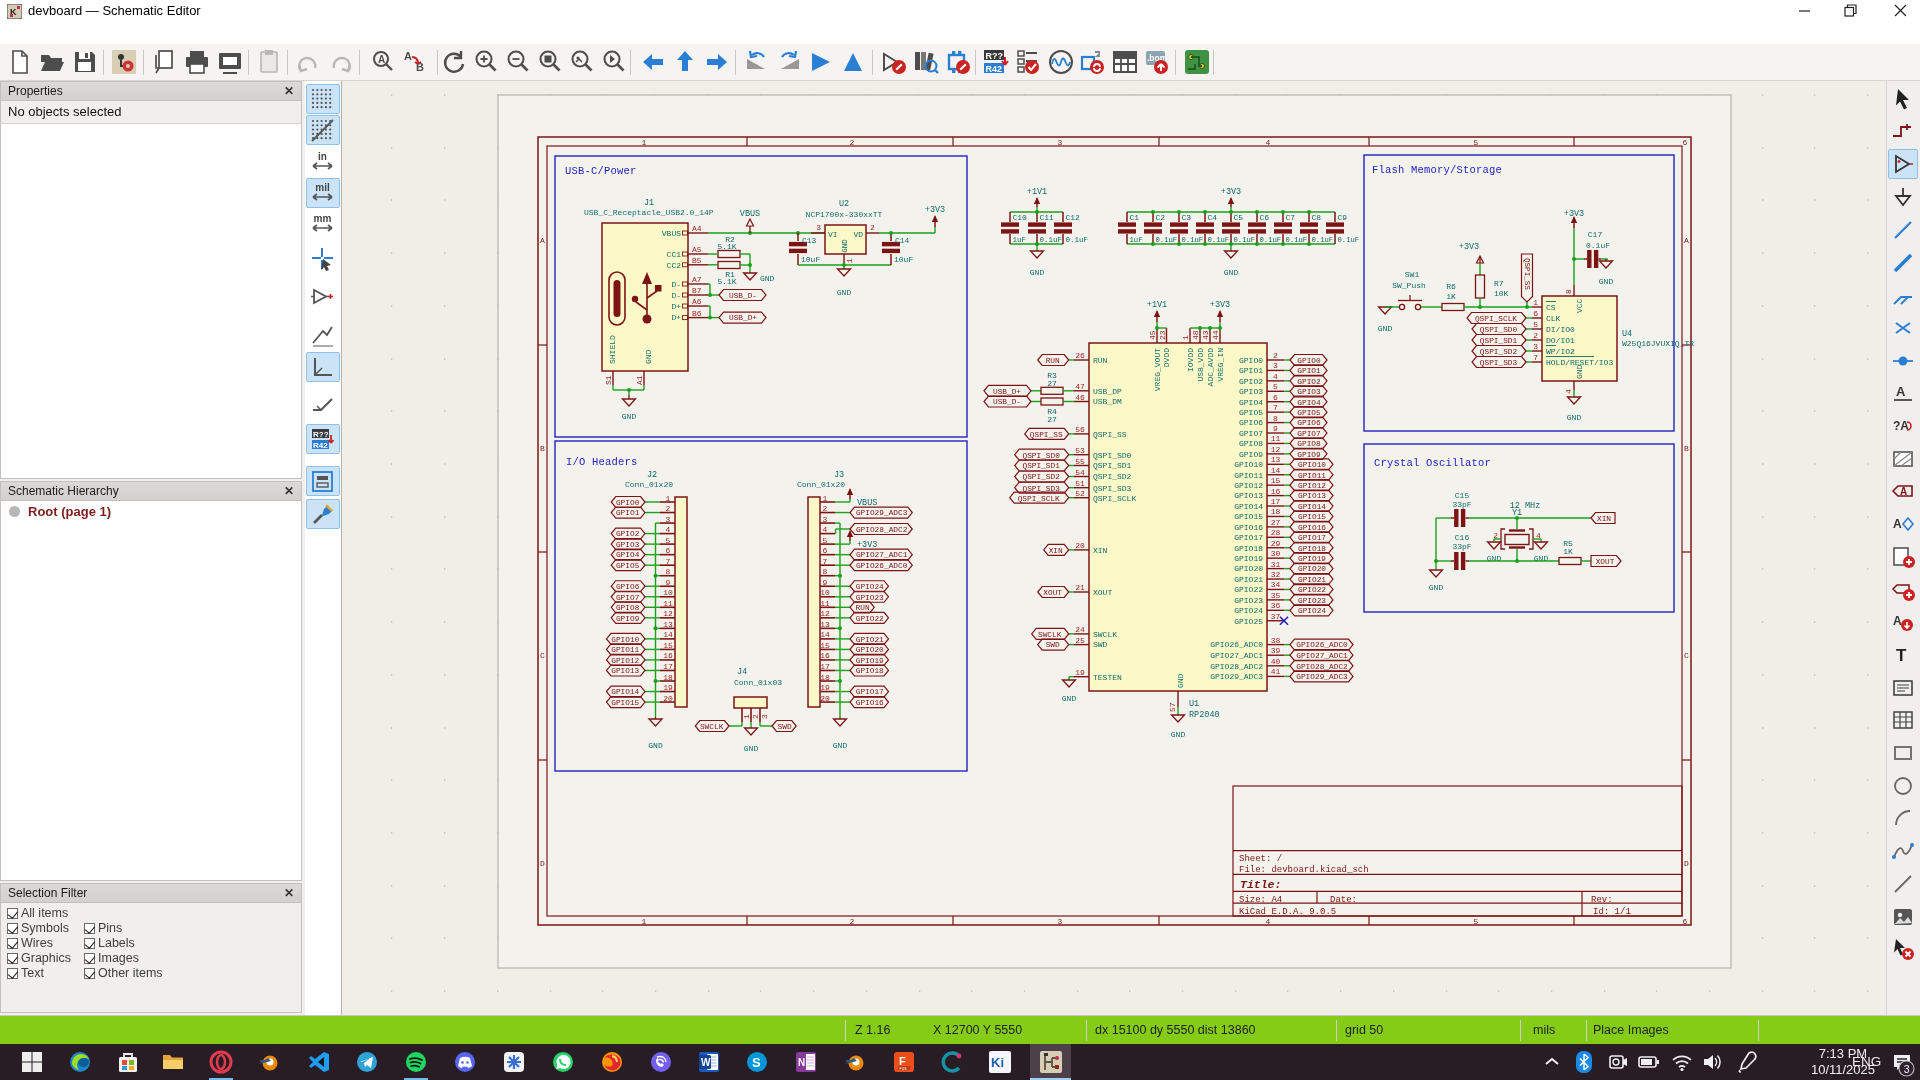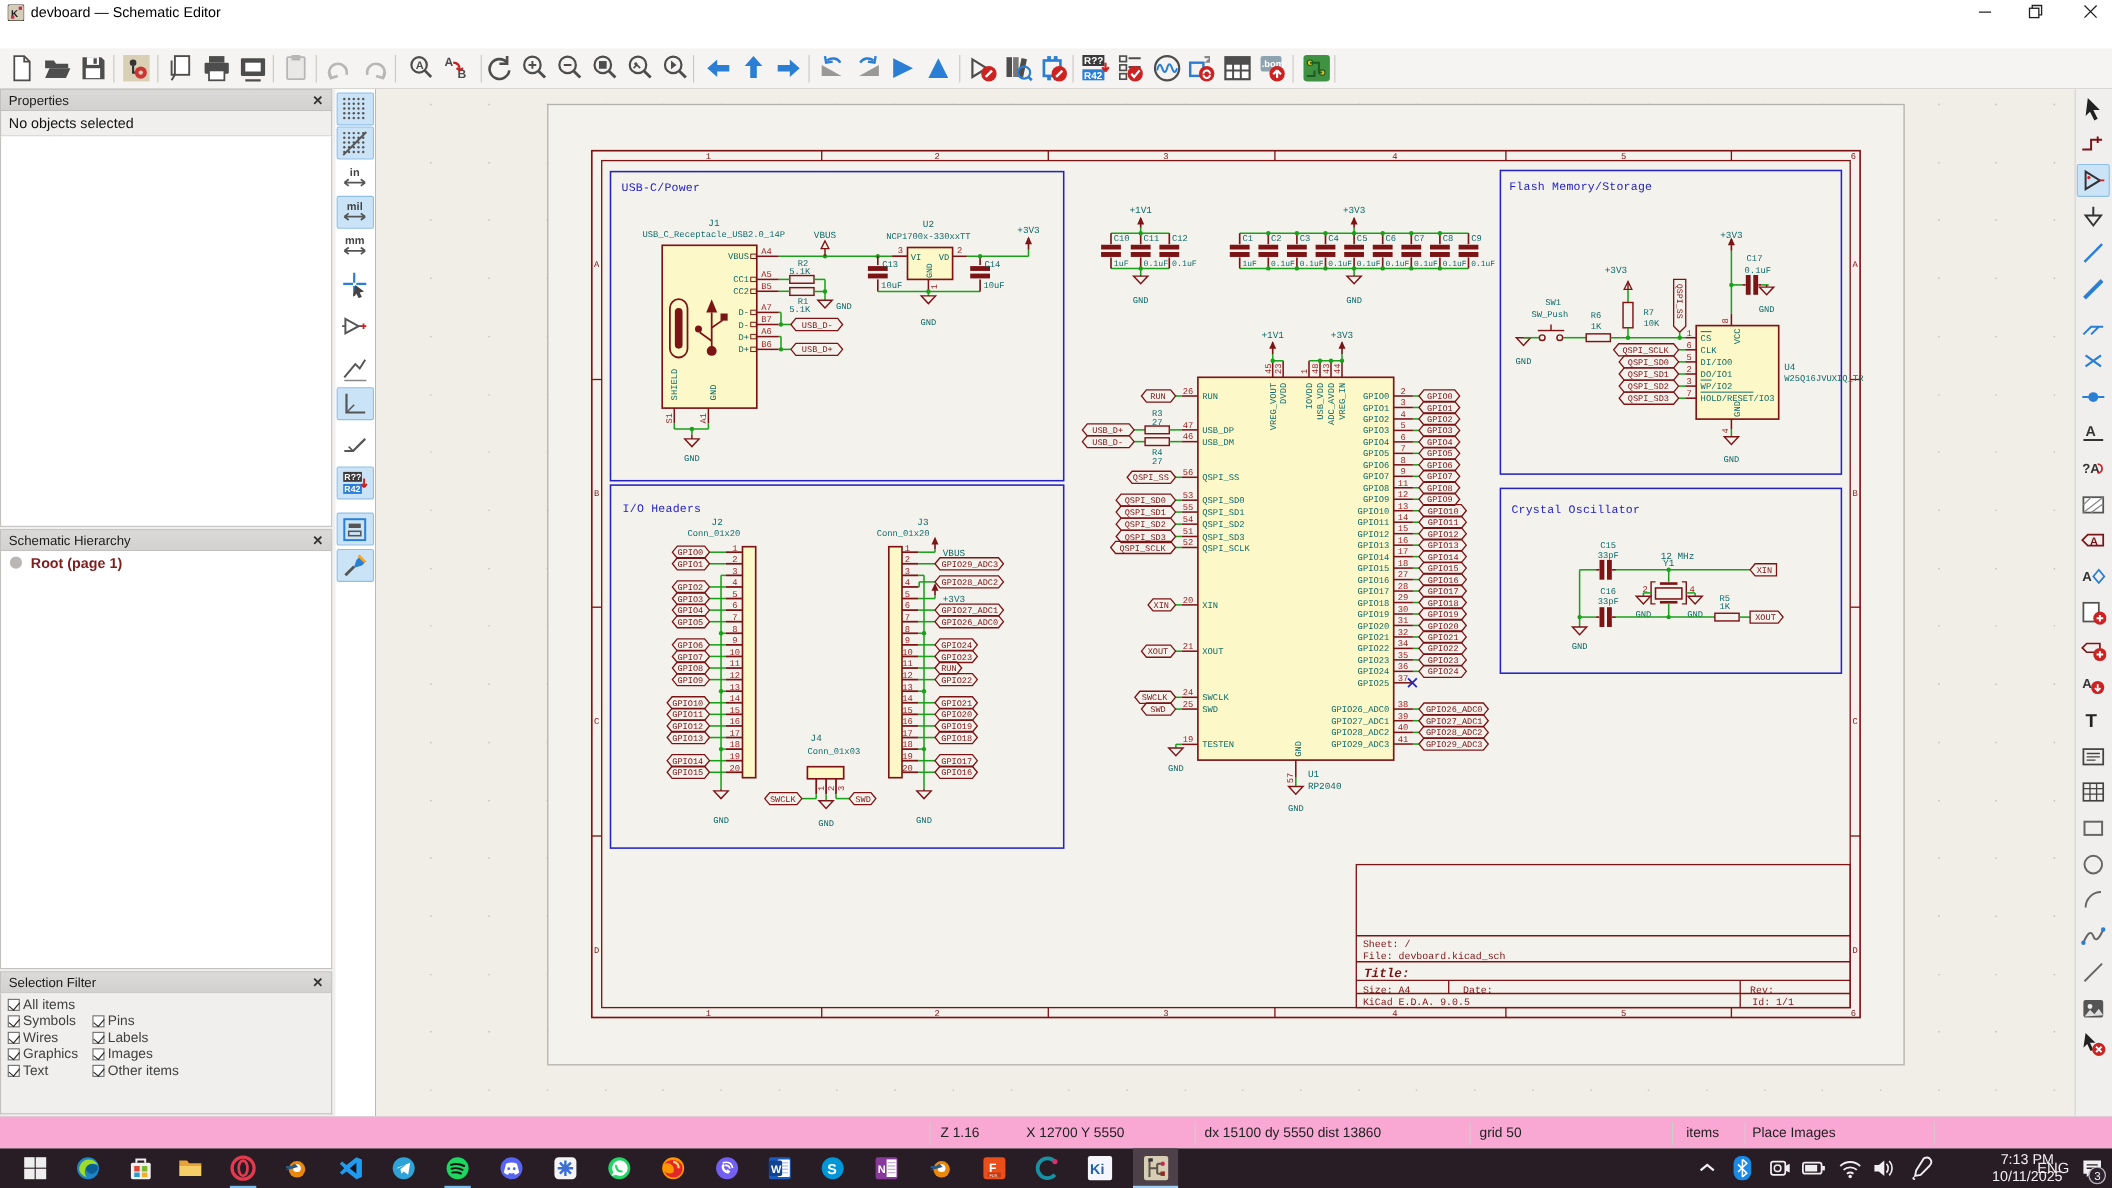--- a/index.html
+++ b/index.html
@@ -5,21 +5,21 @@
 #root{position:relative;width:1920px;height:1080px}
 .abs{position:absolute}
 #titlebar{left:0;top:0;width:1920px;height:22px;background:#fff}
 #menubar{left:0;top:22px;width:1920px;height:22px;background:#fff}
 .menu{position:absolute;top:3px;font-size:13px;color:#111}
 .menu u{text-decoration:underline;text-underline-offset:2px}
 #toolbar{left:0;top:44px;width:1920px;height:37px;background:#f5f4f2;border-bottom:1px solid #d8d6d3}
 .tsep{position:absolute;top:6px;width:1px;height:25px;background:#c9c7c4}
 .panel-h{position:absolute;left:0;width:302px;height:20px;background:linear-gradient(#dcdad9,#d3d1d0);border:1px solid #c3c1bf;font-size:12px;color:#1a1a1a;padding:2px 0 0 7px}
 .panel-x{position:absolute;right:7px;top:2px;font-size:12px;color:#333;font-weight:bold}
-#statusbar{left:0;top:1015px;width:1920px;height:29px;background:#f9a8d4;border-top:1px solid #c8c7c5;font-size:12.5px;color:#222}
+#statusbar{left:0;top:1015px;width:1920px;height:29px;background:#84cc16;border-top:1px solid #c8c7c5;font-size:12.5px;color:#222}
 .sfield{position:absolute;top:7px}
 .ssep{position:absolute;top:4px;width:1px;height:21px;background:#cfcdca}
 #taskbar{left:0;top:1044px;width:1920px;height:36px;background:#281c25}
 .cb{position:absolute;width:11px;height:11px;background:#fff;border:1px solid #6b6b6b}
 .cb:after{content:"";position:absolute;left:1.5px;top:0px;width:5px;height:8px;border:solid #222;border-width:0 1.6px 1.6px 0;transform:rotate(40deg)}
 .cblbl{position:absolute;font-size:12.5px;color:#404040}
 .ltb{position:absolute;left:306px;width:34px;height:30px;border-radius:2px}
 .ltb.sel{background:#cbe3f7;border:1px solid #90bfe8}
 .rtb{position:absolute;left:1888px;width:30px;height:30px;border-radius:2px}
 .rtb.sel{background:#cbe3f7;border:1px solid #90bfe8}
@@ -1482,21 +1482,21 @@
 <div class="ssep" style="left:845px"></div>
 <div class="ssep" style="left:1086px"></div>
 <div class="ssep" style="left:1336px"></div>
 <div class="ssep" style="left:1520px"></div>
 <div class="ssep" style="left:1586px"></div>
 <div class="ssep" style="left:1758px"></div>
 <div class="sfield" style="left:855px">Z 1.16</div>
 <div class="sfield" style="left:933px">X 12700  Y 5550</div>
 <div class="sfield" style="left:1095px">dx 15100  dy 5550  dist 13860</div>
 <div class="sfield" style="left:1345px">grid 50</div>
-<div class="sfield" style="left:1533px">items</div>
+<div class="sfield" style="left:1533px">mils</div>
 <div class="sfield" style="left:1593px">Place Images</div>
 </div>
 <div id="taskbar" class="abs">
 <svg class="abs" style="left:20px;top:6px" width="24" height="24" viewBox="0 0 24 24">
         <rect x="2" y="2" width="9.5" height="9.5" fill="#eee"></rect>
         <rect x="12.5" y="2" width="9.5" height="9.5" fill="#eee"></rect>
         <rect x="2" y="12.5" width="9.5" height="9.5" fill="#eee"></rect>
         <rect x="12.5" y="12.5" width="9.5" height="9.5" fill="#eee"></rect>
       </svg>
 <svg class="abs" style="left:68px;top:6px" width="24" height="24" viewBox="0 0 24 24">

